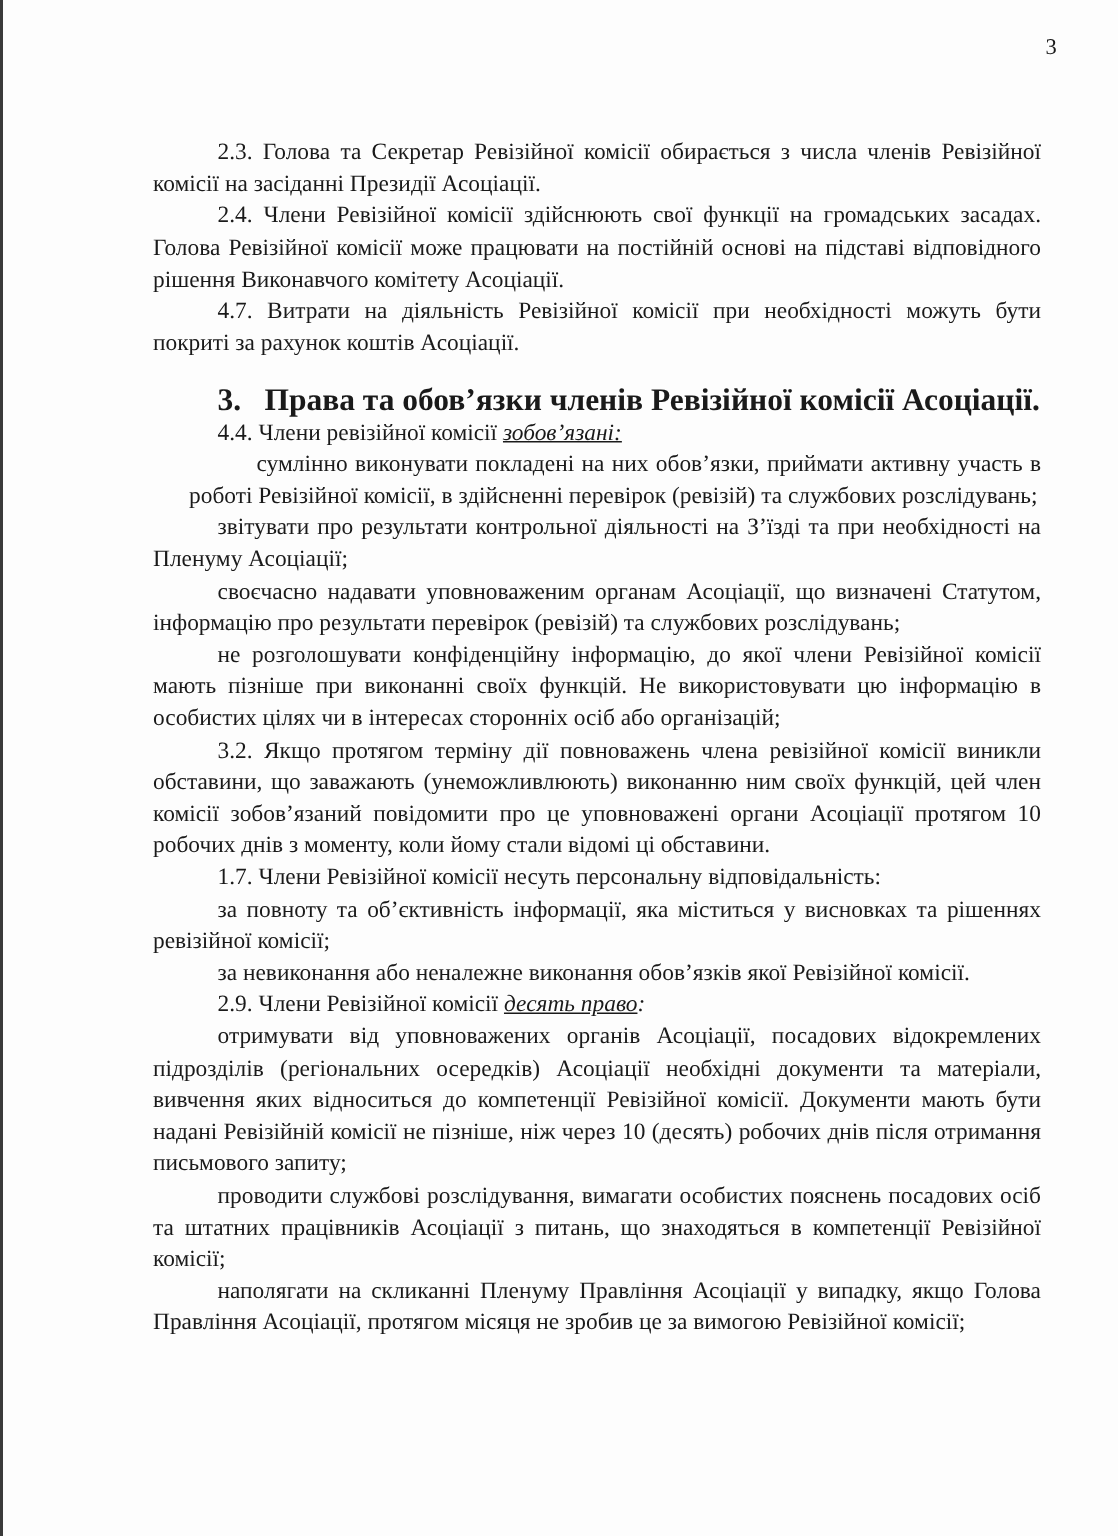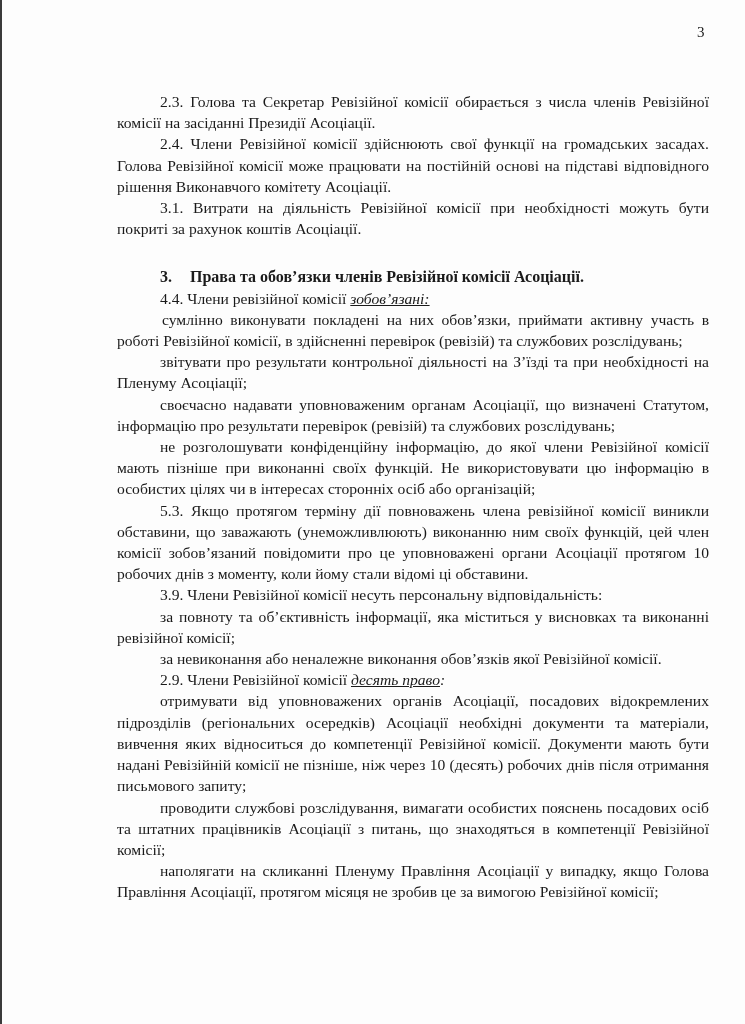--- a/index.html
+++ b/index.html
@@ -25,40 +25,41 @@
     }
     .page-number {
       position: absolute;
       left: 697px;
       top: 23px;
       font-size: 15px;
       line-height: 18px;
     }
     .content {
       position: absolute;
-      left: 117px;
+      left: 102px;
       top: 91px;
       width: 592px;
       font-size: 15.6px;
       line-height: 21.2px;
       font-family: Liberation Serif, serif;
     }
     .p {
       margin: 0;
       text-align: justify;
       text-indent: 43px;
     }
     .p.small-indent {
       text-indent: 45px;
+      margin-left: 24px;
     }
     .heading {
-      margin: 27px 0 0 0;
+      margin: 17px 0 0 0;
       text-indent: 43px;
       font-weight: bold;
-      font-size: 16px;
+      font-size: 21px;
     }
     .heading .num {
       display: inline-block;
       width: 26px;
       text-indent: 0;
     }
     .emph {
       font-style: italic;
       text-decoration: underline;
     }
@@ -67,38 +68,38 @@
 <body>
 
 <div class="scan-edge"></div>
 
 <div class="page-number">3</div>
 
 <div class="content">
 
   <p class="p">2.3. Голова та Секретар Ревізійної комісії обирається з числа членів Ревізійної комісії на засіданні Президії Асоціації.</p>
   <p class="p">2.4. Члени Ревізійної комісії здійснюють свої функції на громадських засадах. Голова Ревізійної комісії може працювати на постійній основі на підставі відповідного рішення Виконавчого комітету Асоціації.</p>
-  <p class="p">3.1. Витрати на діяльність Ревізійної комісії при необхідності можуть бути покриті за рахунок коштів Асоціації.</p>
+  <p class="p">4.7. Витрати на діяльність Ревізійної комісії при необхідності можуть бути покриті за рахунок коштів Асоціації.</p>
 
   <div class="heading">
     <span class="num">3.</span>
     <span>Права та обов’язки членів Ревізійної комісії Асоціації.</span>
   </div>
 
   <p class="p"><span>4.4. Члени ревізійної комісії </span><span class="emph">зобов’язані:</span></p>
 
   <p class="p small-indent">сумлінно виконувати покладені на них обов’язки, приймати активну участь в роботі Ревізійної комісії, в здійсненні перевірок (ревізій) та службових розслідувань;</p>
   <p class="p">звітувати про результати контрольної діяльності на З’їзді та при необхідності на Пленуму Асоціації;</p>
   <p class="p">своєчасно надавати уповноваженим органам Асоціації, що визначені Статутом, інформацію про результати перевірок (ревізій) та службових розслідувань;</p>
   <p class="p">не розголошувати конфіденційну інформацію, до якої члени Ревізійної комісії мають пізніше при виконанні своїх функцій. Не використовувати цю інформацію в особистих цілях чи в інтересах сторонніх осіб або організацій;</p>
 
-  <p class="p">5.3. Якщо протягом терміну дії повноважень члена ревізійної комісії виникли обставини, що заважають (унеможливлюють) виконанню ним своїх функцій, цей член комісії зобов’язаний повідомити про це уповноважені органи Асоціації протягом 10 робочих днів з моменту, коли йому стали відомі ці обставини.</p>
+  <p class="p">3.2. Якщо протягом терміну дії повноважень члена ревізійної комісії виникли обставини, що заважають (унеможливлюють) виконанню ним своїх функцій, цей член комісії зобов’язаний повідомити про це уповноважені органи Асоціації протягом 10 робочих днів з моменту, коли йому стали відомі ці обставини.</p>
 
-  <p class="p">3.9. Члени Ревізійної комісії несуть персональну відповідальність:</p>
-  <p class="p">за повноту та об’єктивність інформації, яка міститься у висновках та виконанні ревізійної комісії;</p>
+  <p class="p">1.7. Члени Ревізійної комісії несуть персональну відповідальність:</p>
+  <p class="p">за повноту та об’єктивність інформації, яка міститься у висновках та рішеннях ревізійної комісії;</p>
   <p class="p">за невиконання або неналежне виконання обов’язків якої Ревізійної комісії.</p>
 
   <p class="p"><span>2.9.  Члени Ревізійної комісії </span><span class="emph">десять право</span><span style="font-style:italic">:</span></p>
 
   <p class="p">отримувати від уповноважених органів Асоціації, посадових відокремлених підрозділів (регіональних осередків) Асоціації необхідні документи та матеріали, вивчення яких відноситься до компетенції Ревізійної комісії. Документи мають бути надані Ревізійній комісії не пізніше, ніж через 10 (десять) робочих днів після отримання письмового запиту;</p>
   <p class="p">проводити службові розслідування, вимагати особистих пояснень посадових осіб та штатних працівників Асоціації з питань, що знаходяться в компетенції Ревізійної комісії;</p>
   <p class="p">наполягати на скликанні Пленуму Правління Асоціації у випадку, якщо Голова Правління Асоціації, протягом місяця не зробив це за вимогою Ревізійної комісії;</p>
 
 </div>
 

